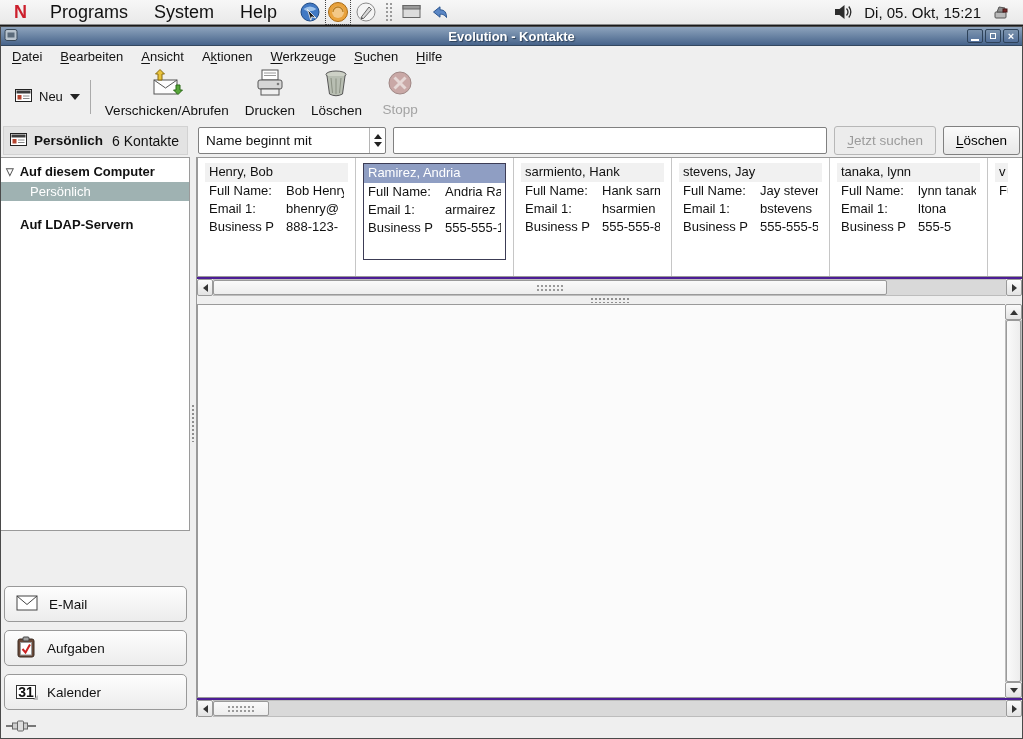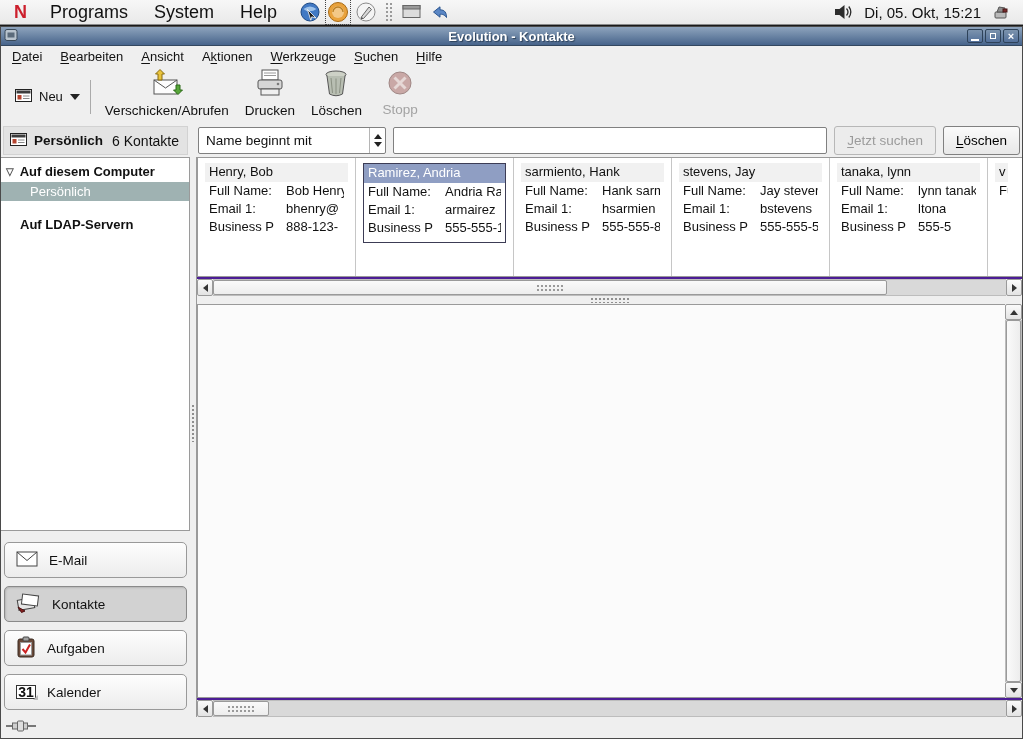--- a/index.html
+++ b/index.html
@@ -91,21 +91,21 @@
     background-image:radial-gradient(circle,#8f8f8f 1px,transparent 1.2px); background-size:4px 4px; }
 
   .main { flex:1; min-width:0; display:flex; flex-direction:column; }
 
   
   .cards-pane { height:120px; flex:none; background:#fff; border:1px solid #9a9a9a; border-right:none;
     display:flex; overflow:hidden; }
   .col { width:158px; flex:none; border-right:1px solid #c6c6c6; padding:5px 7px 0; overflow:hidden; }
   .col.partial { width:20px; border-right:none; padding-right:0; }
   .card { background:#fff; }
-  .card.selected { border:1px solid #3c3c55; padding-bottom:5px; }
+  .card.selected { border:1px solid #3c3c55; padding-bottom:22px; }
   .card-header { height:19px; line-height:18px; background:#f1f1f1; padding:0 4px; white-space:nowrap; overflow:hidden; }
   .card.selected .card-header { background:#8f9ec3; color:#fff; }
   .card-row { display:flex; line-height:18px; padding:0 4px; white-space:nowrap; overflow:hidden; }
   .card-row .lbl { width:77px; flex:none; overflow:hidden; }
   .card-row .val { overflow:hidden; }
   .card-row:first-of-type { margin-top:2px; }
 
   
   .hscroll { height:17px; flex:none; display:flex; background:#efefef; margin-top:2px; }
   .sb-btn { width:16px; height:17px; flex:none; border:1px solid #9a9a9a; background:linear-gradient(#fafafa,#e3e3e3);
@@ -334,30 +334,20 @@
         <div class="switcher">
           <div class="sw-btn">
             <span>
               <svg width="22" height="16">
                   <rect x="1" y="1" width="20" height="14" fill="#fff" stroke="#444"></rect>
                   <path d="M1 1 L11 9.5 L21 1" fill="none" stroke="#444"></path>
                 </svg>
             </span>
             <span>E-Mail</span>
           </div>
-          <div class="sw-btn active">
-            <span>
-              <svg width="25" height="21">
-                  <rect x="2" y="7" width="16" height="10" fill="#e4e4e4" stroke="#444" transform="rotate(-10 10 12)"></rect>
-                  <rect x="6" y="3" width="16" height="10" fill="#fff" stroke="#444" transform="rotate(7 14 8)"></rect>
-                  <path d="M2 15 L9 19 L5.5 20.5 Z" fill="#8a2020" stroke="#4a1010"></path>
-                </svg>
-            </span>
-            <span>Kontakte</span>
-          </div>
           <div class="sw-btn">
             <span>
               <svg width="20" height="22">
                   <rect x="2" y="3" width="16" height="18" rx="2" fill="#6b4a3a" stroke="#3a2a20"></rect>
                   <rect x="7" y="1" width="6" height="4" rx="1" fill="#a0a0a0" stroke="#444"></rect>
                   <rect x="4.5" y="6.5" width="11" height="12.5" fill="#fff" stroke="#999"></rect>
                   <path d="M6.5 13 L9.5 16.5 L14 8.5" stroke="#c22" stroke-width="2" fill="none"></path>
                 </svg>
             </span>
             <span>Aufgaben</span>

